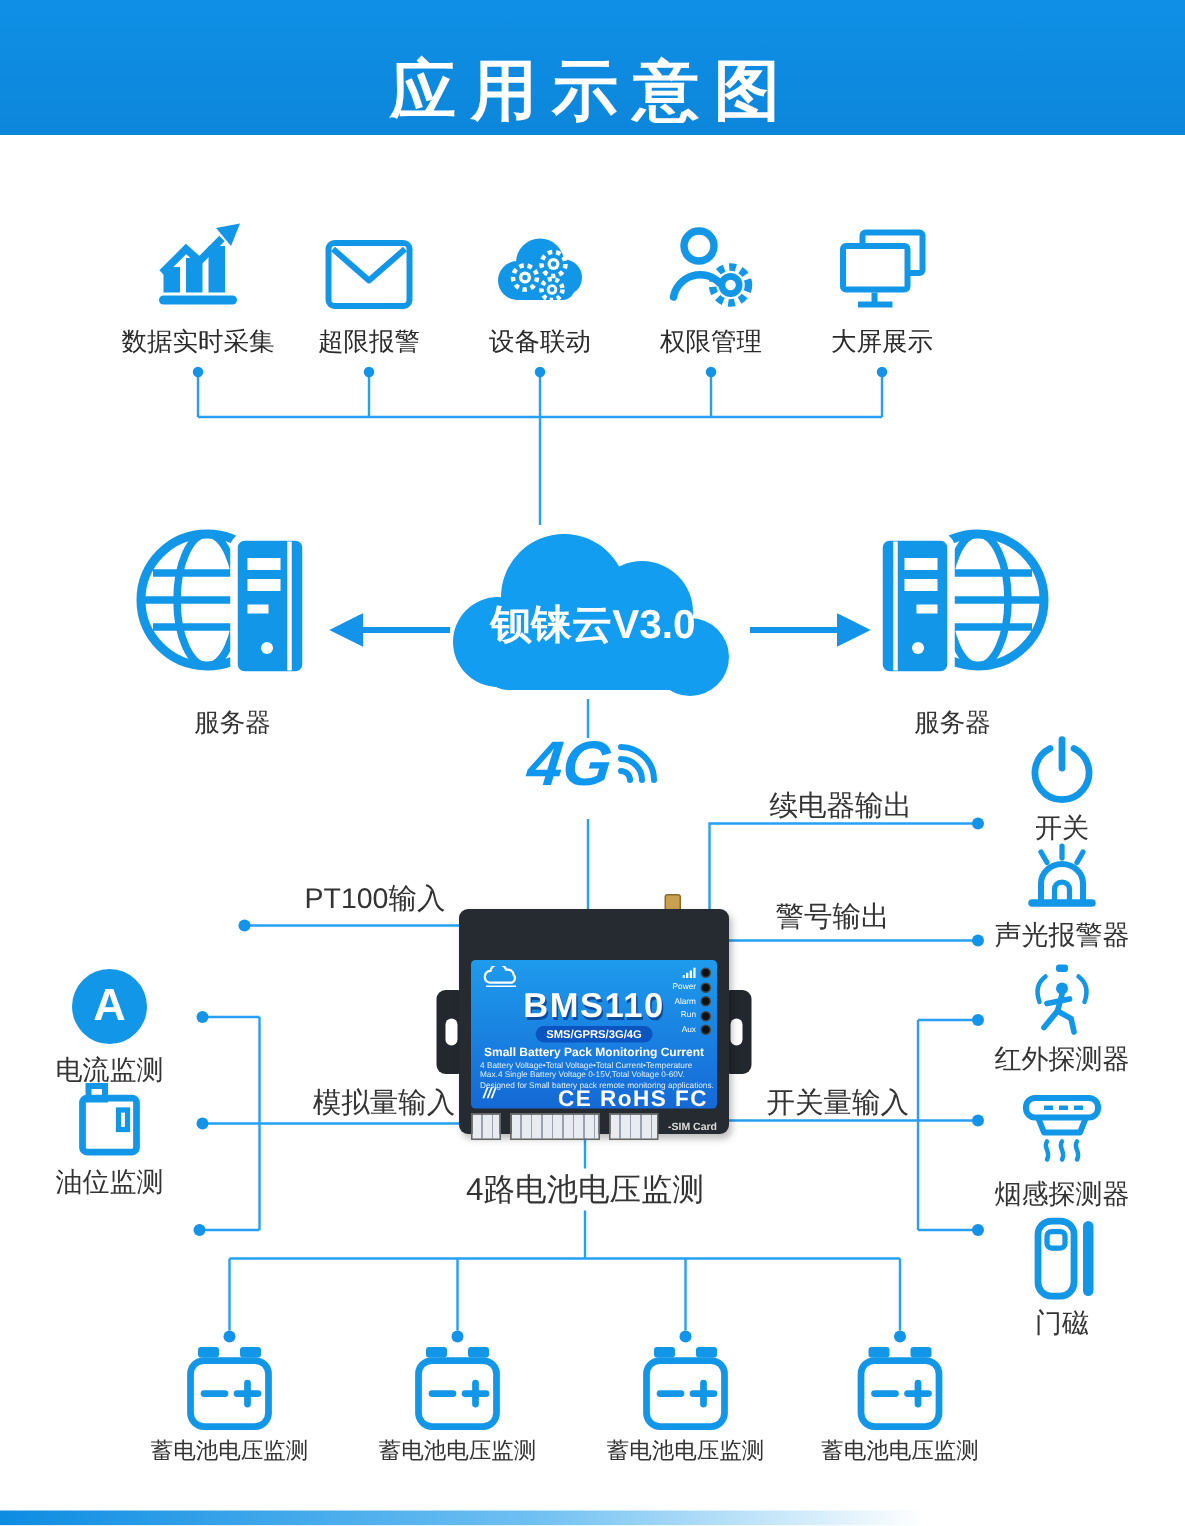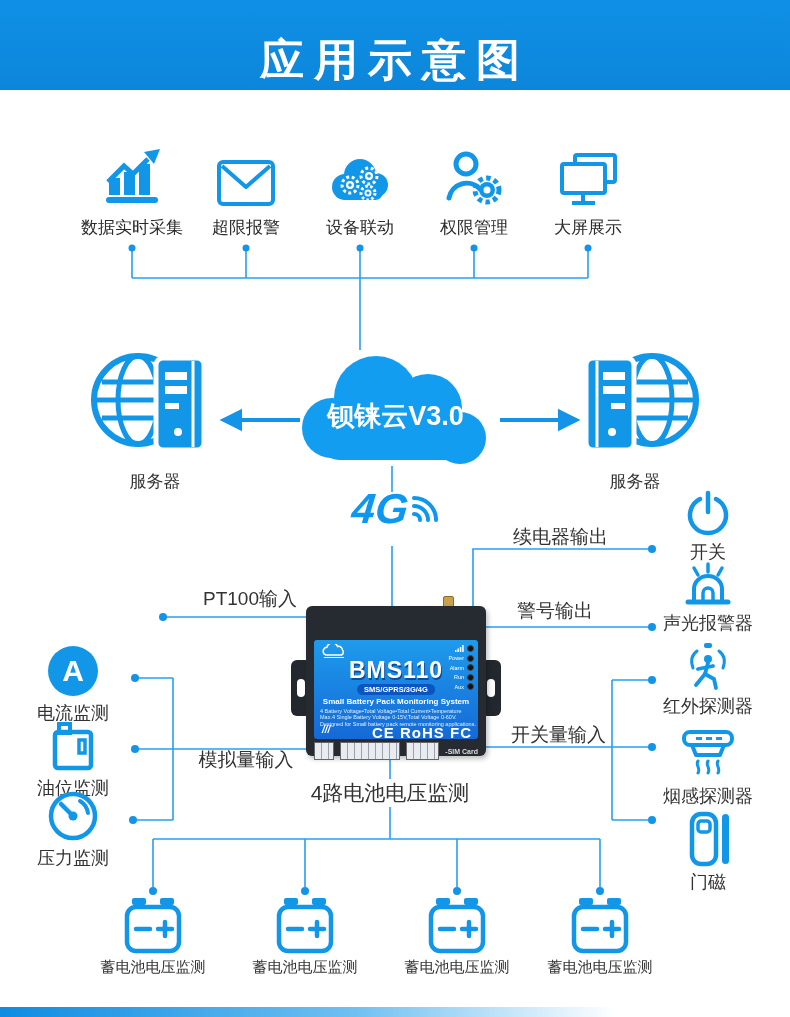--- a/index.html
+++ b/index.html
@@ -284,40 +284,40 @@
               <span>Run</span>
               <i></i>
             </div>
           <div class="led">
               <span>Aux</span>
               <i></i>
             </div>
         </div>
         <div class="dev-model">BMS110</div>
         <div class="dev-pill">SMS/GPRS/3G/4G</div>
-        <div class="dev-sub">Small Battery Pack Monitoring System</div>
+        <div class="dev-sub">Small Battery Pack Monitoring Current</div>
         <div class="dev-desc">
           <div>4 Battery Voltage•Total Voltage•Total Current•Temperature</div>
           <div>Max.4 Single Battery Voltage 0-15V,Total Voltage 0-60V.</div>
           <div>Designed for Small battery pack remote monitoring applications.</div>
         </div>
         <div class="dev-slash">///</div>
         <div class="dev-certs">CE RoHS FC</div>
       </div>
       <div class="dev-bot">
         <div class="tblock" style="width:20px;"></div>
         <div class="tblock" style="width:64px;"></div>
         <div class="tblock" style="width:34px;"></div>
         <span class="ptxt">-SIM Card</span>
       </div>
     </div>
   </div>
 
   <div class="abs iolabel" style="left:190px;top:586px;width:120px;">PT100输入</div>
-  <div class="abs iolabel" style="left:186px;top:722px;width:120px;margin-top:25px;">模拟量输入</div>
+  <div class="abs iolabel" style="left:196px;top:722px;width:120px;">模拟量输入</div>
   <div class="abs iolabel" style="left:498px;top:524px;width:125px;">续电器输出</div>
   <div class="abs iolabel" style="left:500px;top:598px;width:110px;">警号输出</div>
   <div class="abs iolabel" style="left:496px;top:722px;width:125px;">开关量输入</div>
   <div class="abs iolabel whitebg" style="left:305px;top:779px;width:170px;font-size:21px;">4路电池电压监测</div>
 
 
   <div class="abs sensor" style="left:8px;top:646px;width:130px;">
     <div class="acircle">
         <span>A</span>
       </div>
@@ -328,31 +328,20 @@
     <div class="si" style="height:52px;">
       <svg width="52" height="52" viewBox="0 0 52 52">
         <rect x="12" y="4" width="11" height="9" fill="none" stroke="#1297e8" stroke-width="4"></rect>
         <rect x="8" y="12" width="36" height="36" rx="3" fill="none" stroke="#1297e8" stroke-width="4.5"></rect>
         <rect x="32" y="20" width="6" height="13" fill="none" stroke="#1297e8" stroke-width="3.5"></rect>
       </svg>
     </div>
     <div class="slabel" style="margin-top:4px;">油位监测</div>
   </div>
 
-  <div class="abs sensor" style="left:8px;top:790px;width:130px;">
-    <div class="si" style="height:52px;">
-      <svg width="52" height="52" viewBox="0 0 52 52">
-        <circle cx="26" cy="26" r="22" fill="none" stroke="#1297e8" stroke-width="4.5"></circle>
-        <path d="M26,26 L14,14" stroke="#1297e8" stroke-width="4.5" stroke-linecap="round"></path>
-        <circle cx="26" cy="26" r="4.5" fill="#1297e8"></circle>
-        <path d="M33,11 A17,17 0 0 1 41,23" fill="none" stroke="#1297e8" stroke-width="4" stroke-linecap="round"></path>
-      </svg>
-    </div>
-    <div class="slabel" style="margin-top:4px;">压力监测</div>
-  </div>
 
   <div class="abs sensor" style="left:638px;top:490px;width:140px;">
     <div class="si" style="height:48px;">
       <svg width="48" height="48" viewBox="0 0 48 48">
         <path d="M16,9 A18,18 0 1 0 32,9" fill="none" stroke="#1297e8" stroke-width="4.5" stroke-linecap="round"></path>
         <path d="M24,3 V22" stroke="#1297e8" stroke-width="4.5" stroke-linecap="round"></path>
       </svg>
     </div>
     <div class="slabel" style="margin-top:2px;">开关</div>
   </div>

